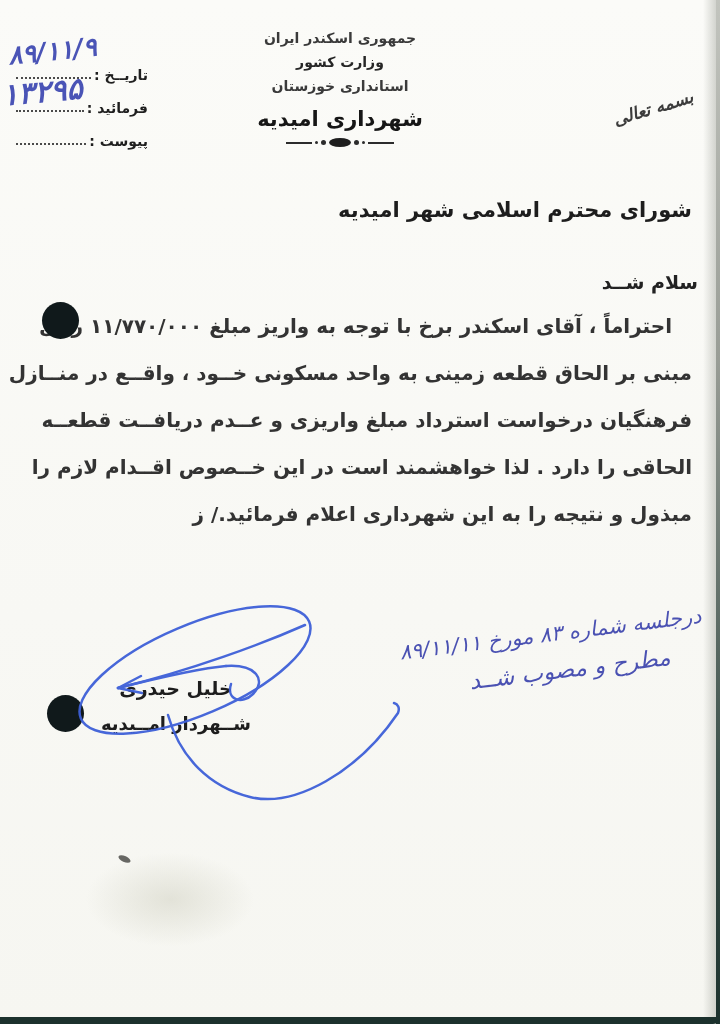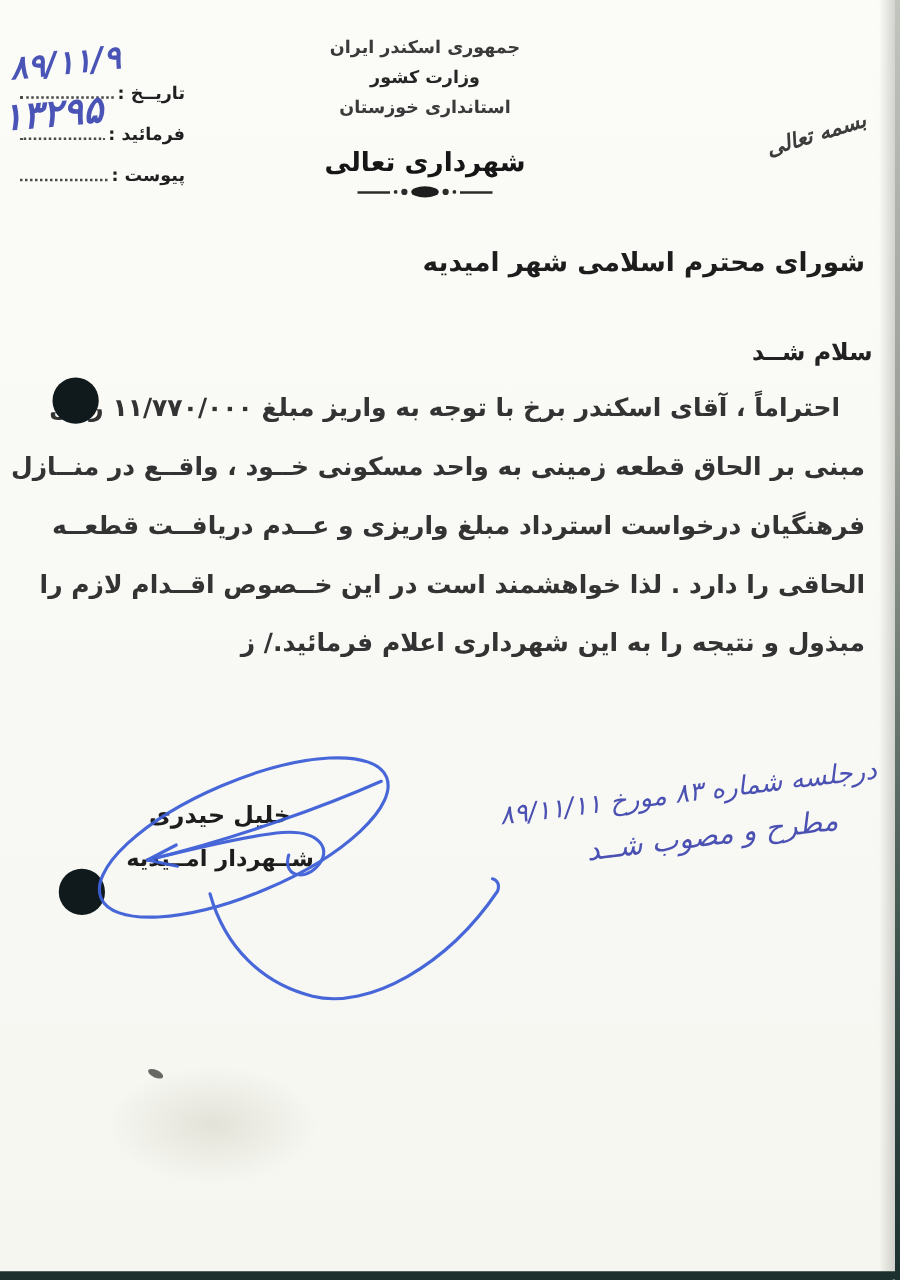--- a/index.html
+++ b/index.html
@@ -22,21 +22,21 @@
   .meta-row{display:flex;align-items:flex-end;height:33px;}
   .meta-label{font-weight:bold;font-size:14px;color:#1f1f1f;white-space:nowrap;letter-spacing:1px;}
   .meta-dots{flex:1;border-bottom:2px dotted #4a4a4a;margin:0 3px 4px 0;height:1px;}
   .hw{position:absolute;color:#4a54b6;font-style:italic;font-weight:bold;direction:rtl;white-space:nowrap;}
   .hw-date{left:8px;top:36px;font-size:26px;transform:rotate(-6deg);letter-spacing:1px;}
   .hw-number{left:2px;top:74px;font-size:30px;transform:rotate(-5deg);letter-spacing:3px;}
   
   .header{position:absolute;top:30px;left:205px;width:270px;text-align:center;direction:rtl;}
   .h-line1{font-size:14px;font-weight:600;color:#3a3a3a;margin-bottom:8px;}
   .h-line2{font-size:14px;font-weight:bold;color:#262626;margin-bottom:8px;}
-  .h-line3{font-size:14px;font-weight:600;color:#3a3a3a;margin-bottom:24px;}
+  .h-line3{font-size:14px;font-weight:600;color:#3a3a3a;margin-bottom:13px;}
   .h-org{font-size:21px;font-weight:bold;color:#161616;margin-bottom:7px;}
   .ornament{display:flex;align-items:center;justify-content:center;gap:3px;}
   .orn-line{width:26px;height:2px;background:#2c2c2c;}
   .orn-dot-s{width:3px;height:3px;border-radius:50%;background:#2c2c2c;}
   .orn-dot-m{width:5px;height:5px;border-radius:50%;background:#2c2c2c;}
   .orn-ellipse{width:22px;height:9px;border-radius:50%;background:#1e1e1e;}
   
   .bismillah{position:absolute;left:612px;top:98px;font-size:17px;font-weight:600;font-style:italic;
     color:#3c3c3c;direction:rtl;transform:rotate(-17deg);white-space:nowrap;}
   
@@ -45,21 +45,21 @@
   .body-text{position:absolute;top:303px;left:50px;right:28px;direction:rtl;}
   .body-line{font-size:20px;font-weight:bold;color:#333;height:47px;line-height:47px;
     text-align:justify;text-align-last:justify;white-space:nowrap;}
   .body-line.first{padding-right:20px;}
   .body-line.last{text-align-last:right;white-space:normal;}
   
   .punch-dot{position:absolute;width:37px;height:37px;border-radius:50%;background:#10191b;}
   .dot-top{left:42px;top:302px;}
   .dot-bottom{left:47px;top:695px;}
   
-  .sig-block{position:absolute;left:90px;top:641px;width:172px;text-align:center;direction:rtl;}
+  .sig-block{position:absolute;left:90px;top:677px;width:172px;text-align:center;direction:rtl;}
   .sig-name{font-size:19px;font-weight:bold;color:#1d1d1d;}
   .sig-title{font-size:18px;font-weight:bold;color:#1d1d1d;margin-top:14px;letter-spacing:1px;}
   .sig-svg{position:absolute;left:50px;top:572px;width:370px;height:255px;}
   
   .note{position:absolute;right:15px;top:622px;direction:rtl;color:#4a51b2;transform:rotate(-7deg);
     text-align:center;font-style:italic;}
   .note-line1{font-size:21px;margin-bottom:12px;white-space:nowrap;letter-spacing:1px;}
   .note-line2{font-size:23px;white-space:nowrap;letter-spacing:2px;padding-left:30px;}
   
   .smudge{position:absolute;left:85px;top:852px;width:170px;height:95px;border-radius:50%;
@@ -90,21 +90,21 @@
       <span class="meta-dots"></span>
     </div>
   </div>
   <div class="hw hw-date">۸۹/۱۱/۹</div>
   <div class="hw hw-number">۱۳۲۹۵</div>
 
   <div class="header">
     <div class="h-line1">جمهوری اسکندر ایران</div>
     <div class="h-line2">وزارت کشور</div>
     <div class="h-line3">استانداری خوزستان</div>
-    <div class="h-org">شهرداری تعالی</div>
+    <div class="h-org">شهرداری امیدیه</div>
     <div class="ornament">
       <span class="orn-line"></span>
         <span class="orn-dot-s"></span>
         <span class="orn-dot-m"></span>
       <span class="orn-ellipse"></span>
       <span class="orn-dot-m"></span>
         <span class="orn-dot-s"></span>
         <span class="orn-line"></span>
     </div>
   </div>

